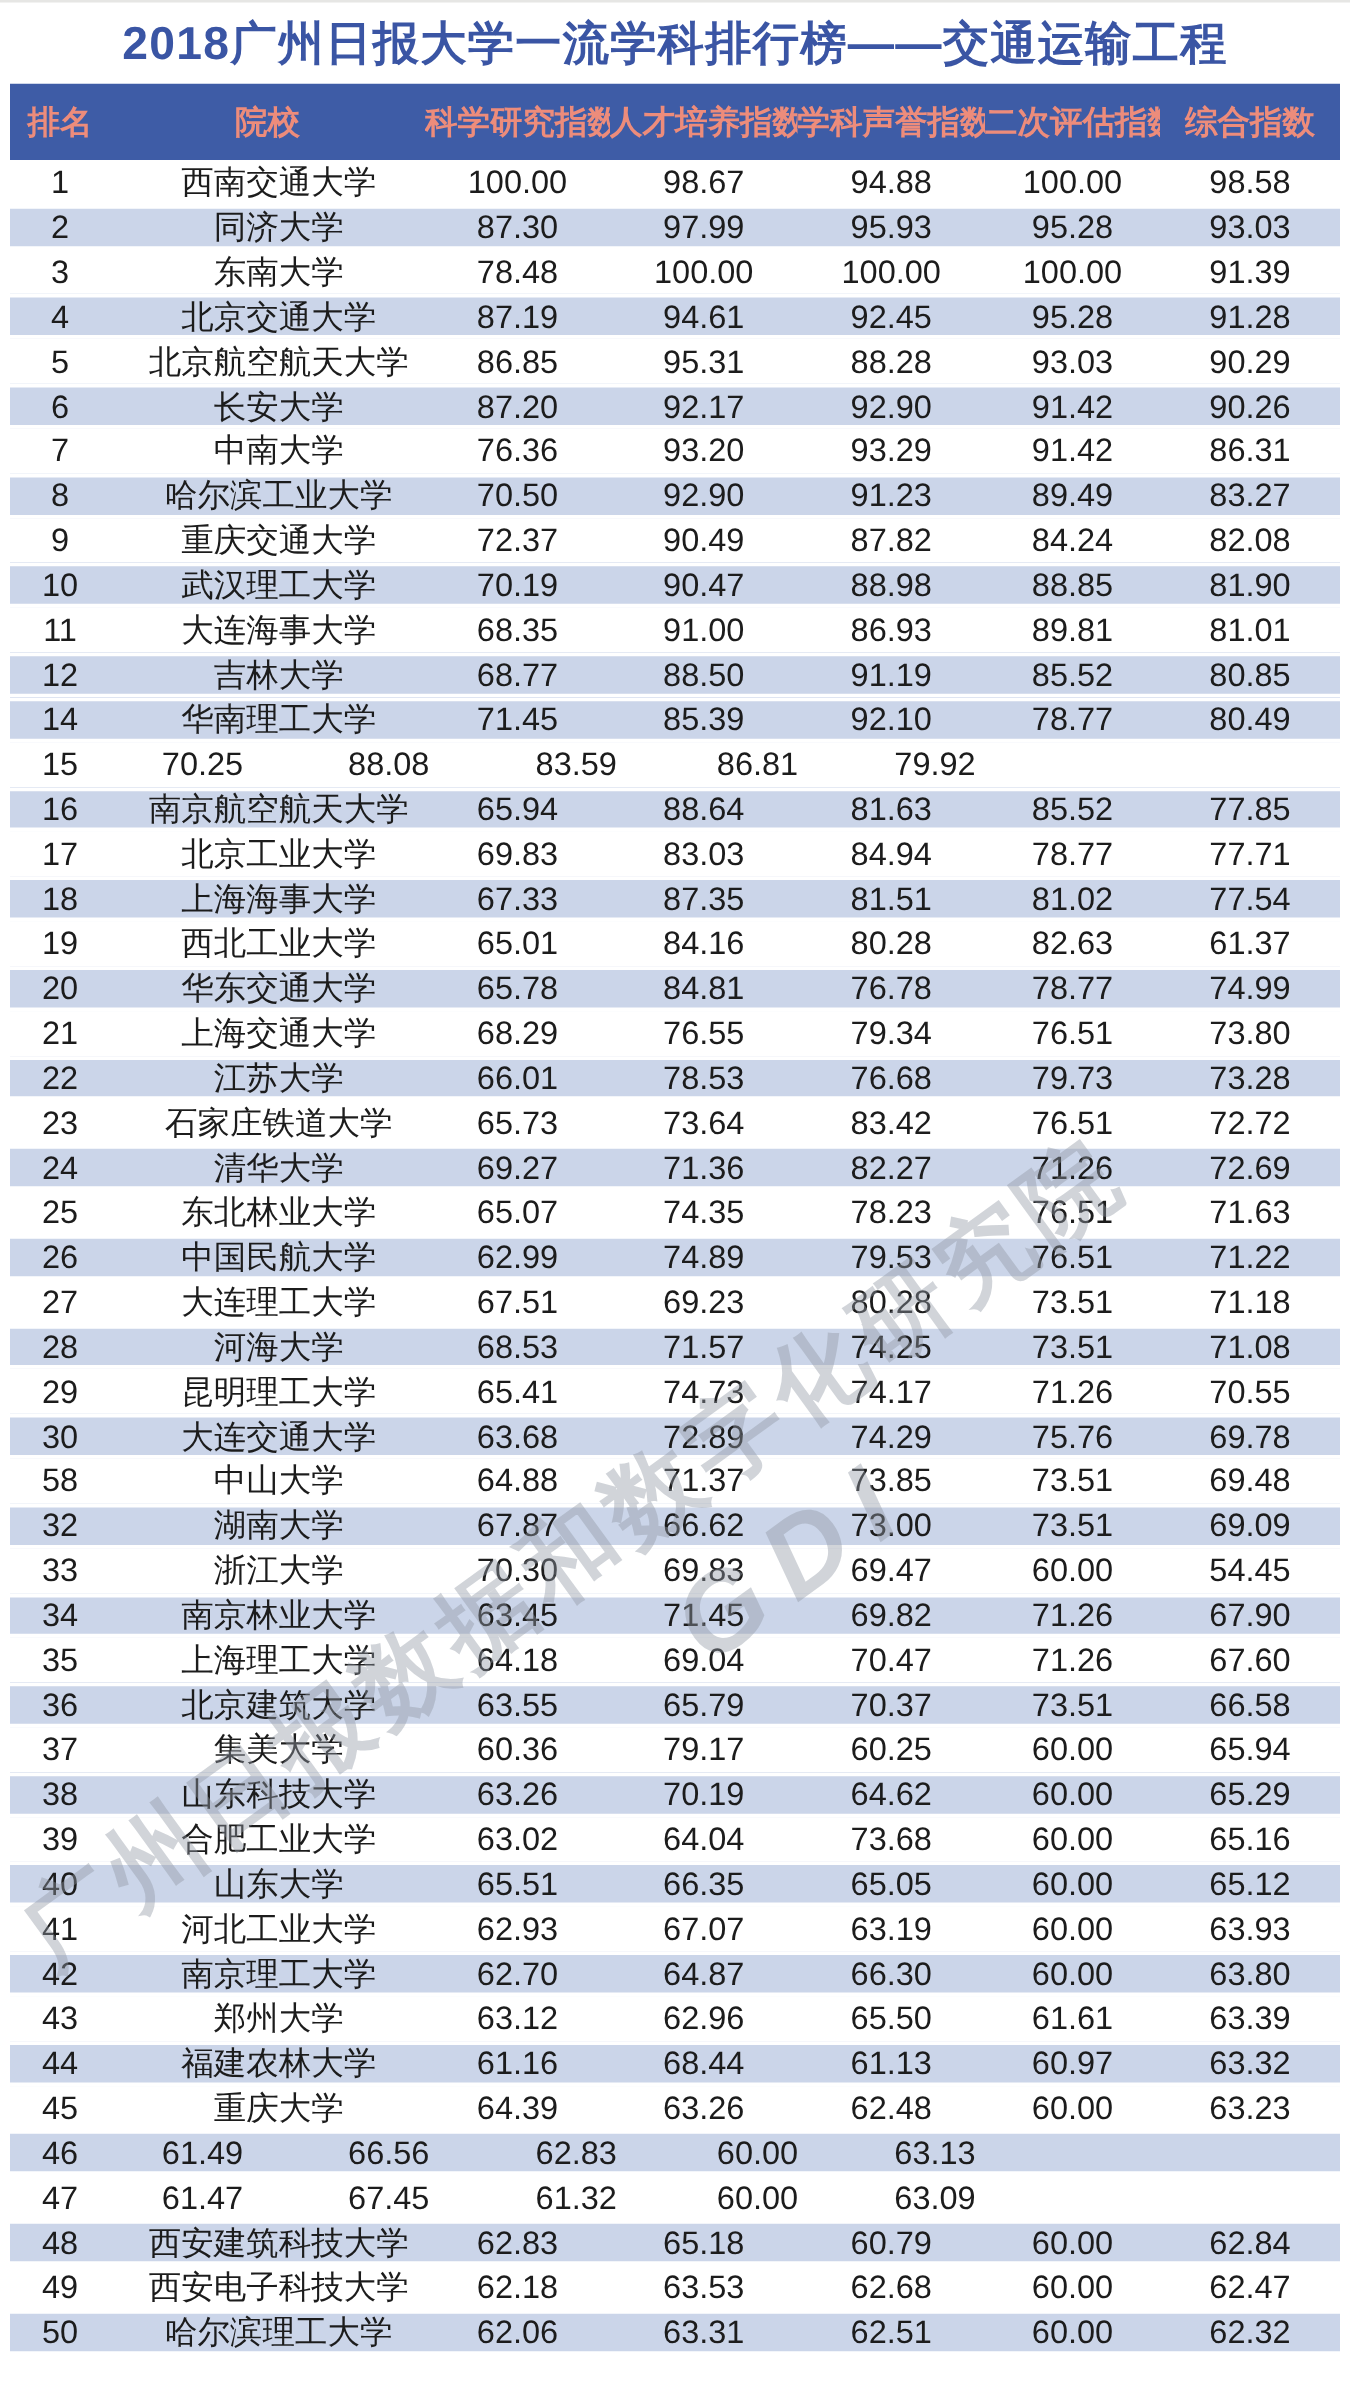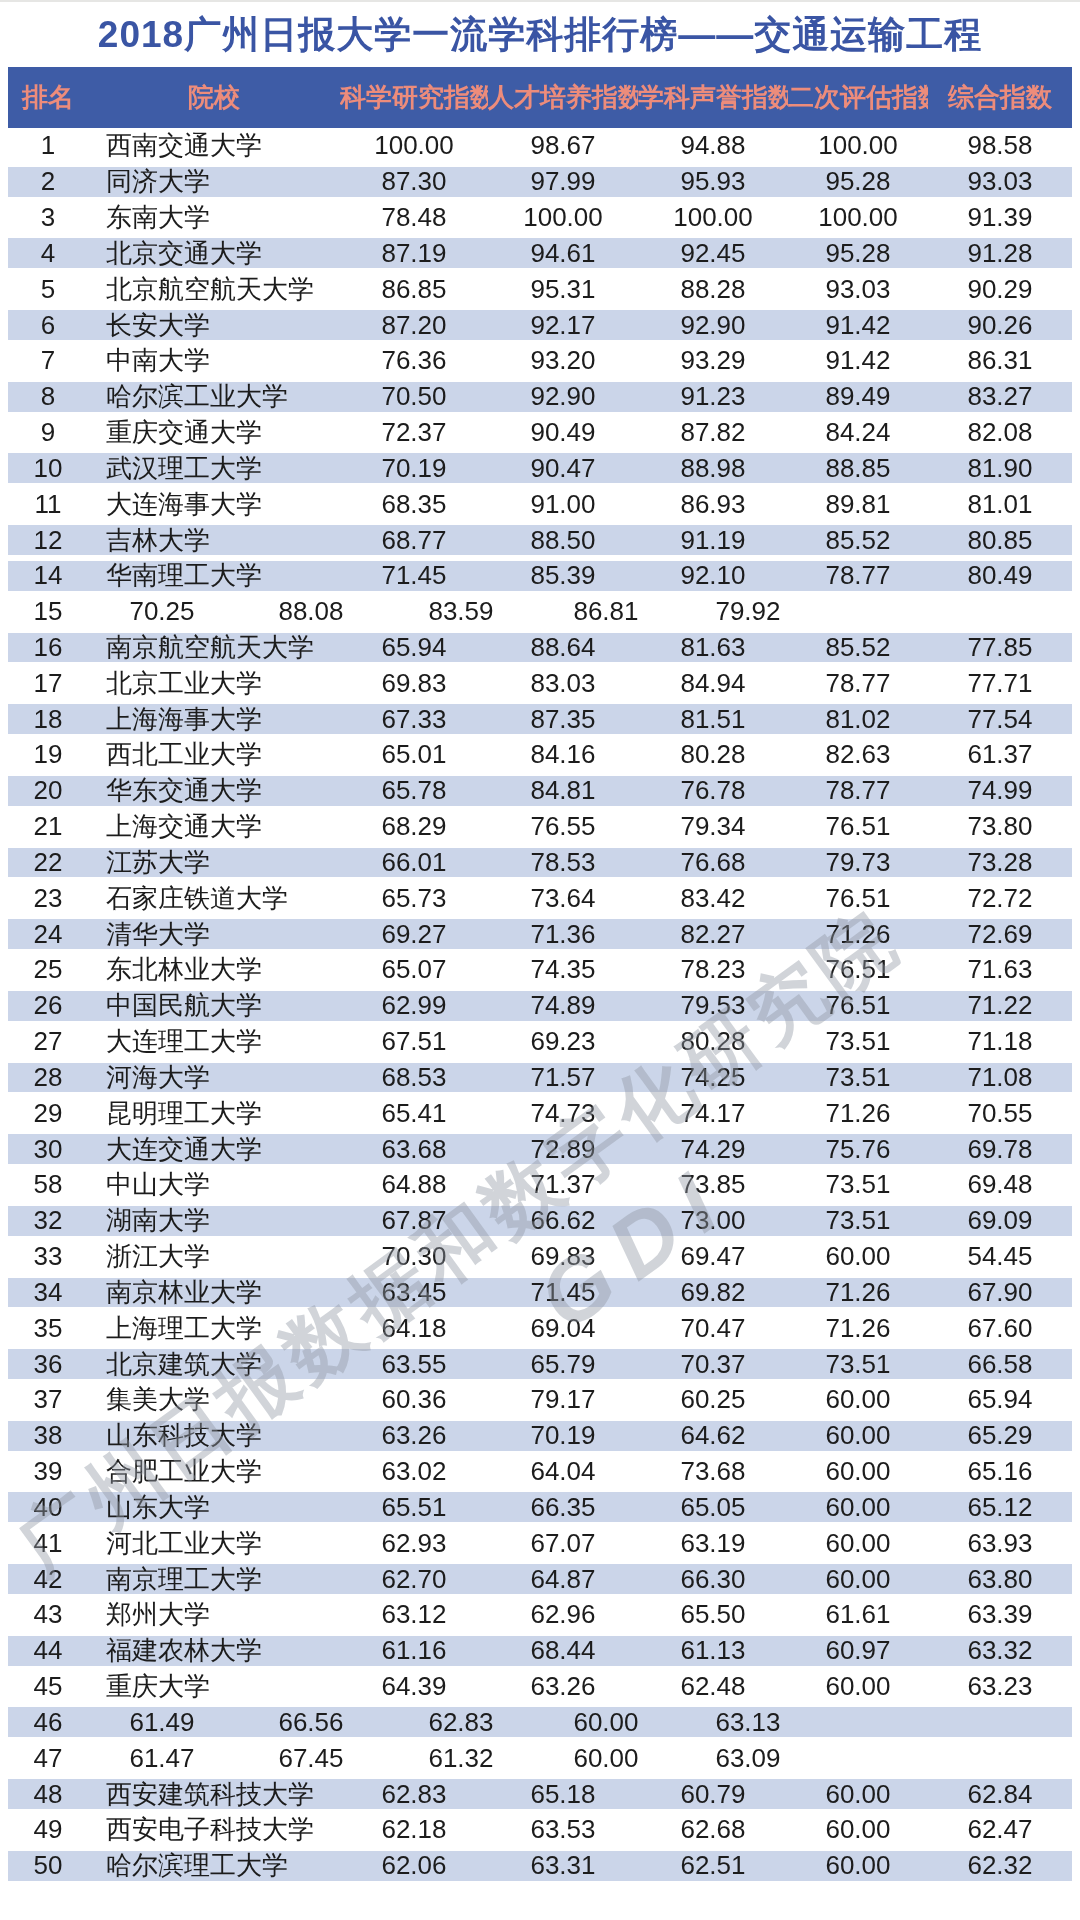--- a/index.html
+++ b/index.html
@@ -47,21 +47,21 @@
     display:flex;align-items:center;
     font-size:26px;color:var(--row-text);
     background:#ffffff;
   }
   .row.stripe{
     background:var(--stripe);
     box-shadow:inset 0 3px 0 #ffffff, inset 0 -3px 0 #ffffff;
   }
   .c{flex:0 0 auto;text-align:center;white-space:nowrap;overflow:hidden;}
   .c-rank{width:80px;}
-  .c-name{width:252px;text-align:left;padding-left:18px;}
+  .c-name{width:252px;text-align:center;padding-left:18px;}
   .c-n1{width:148px;}
   .c-n2{width:150px;}
   .c-n3{width:150px;}
   .c-n4{width:140px;}
   .c-n5{width:144px;}
   .watermark{
     position:absolute;left:-130px;top:1180px;width:1240px;
     transform:rotate(-36deg);
     text-align:center;
     color:rgba(145,152,165,0.42);

